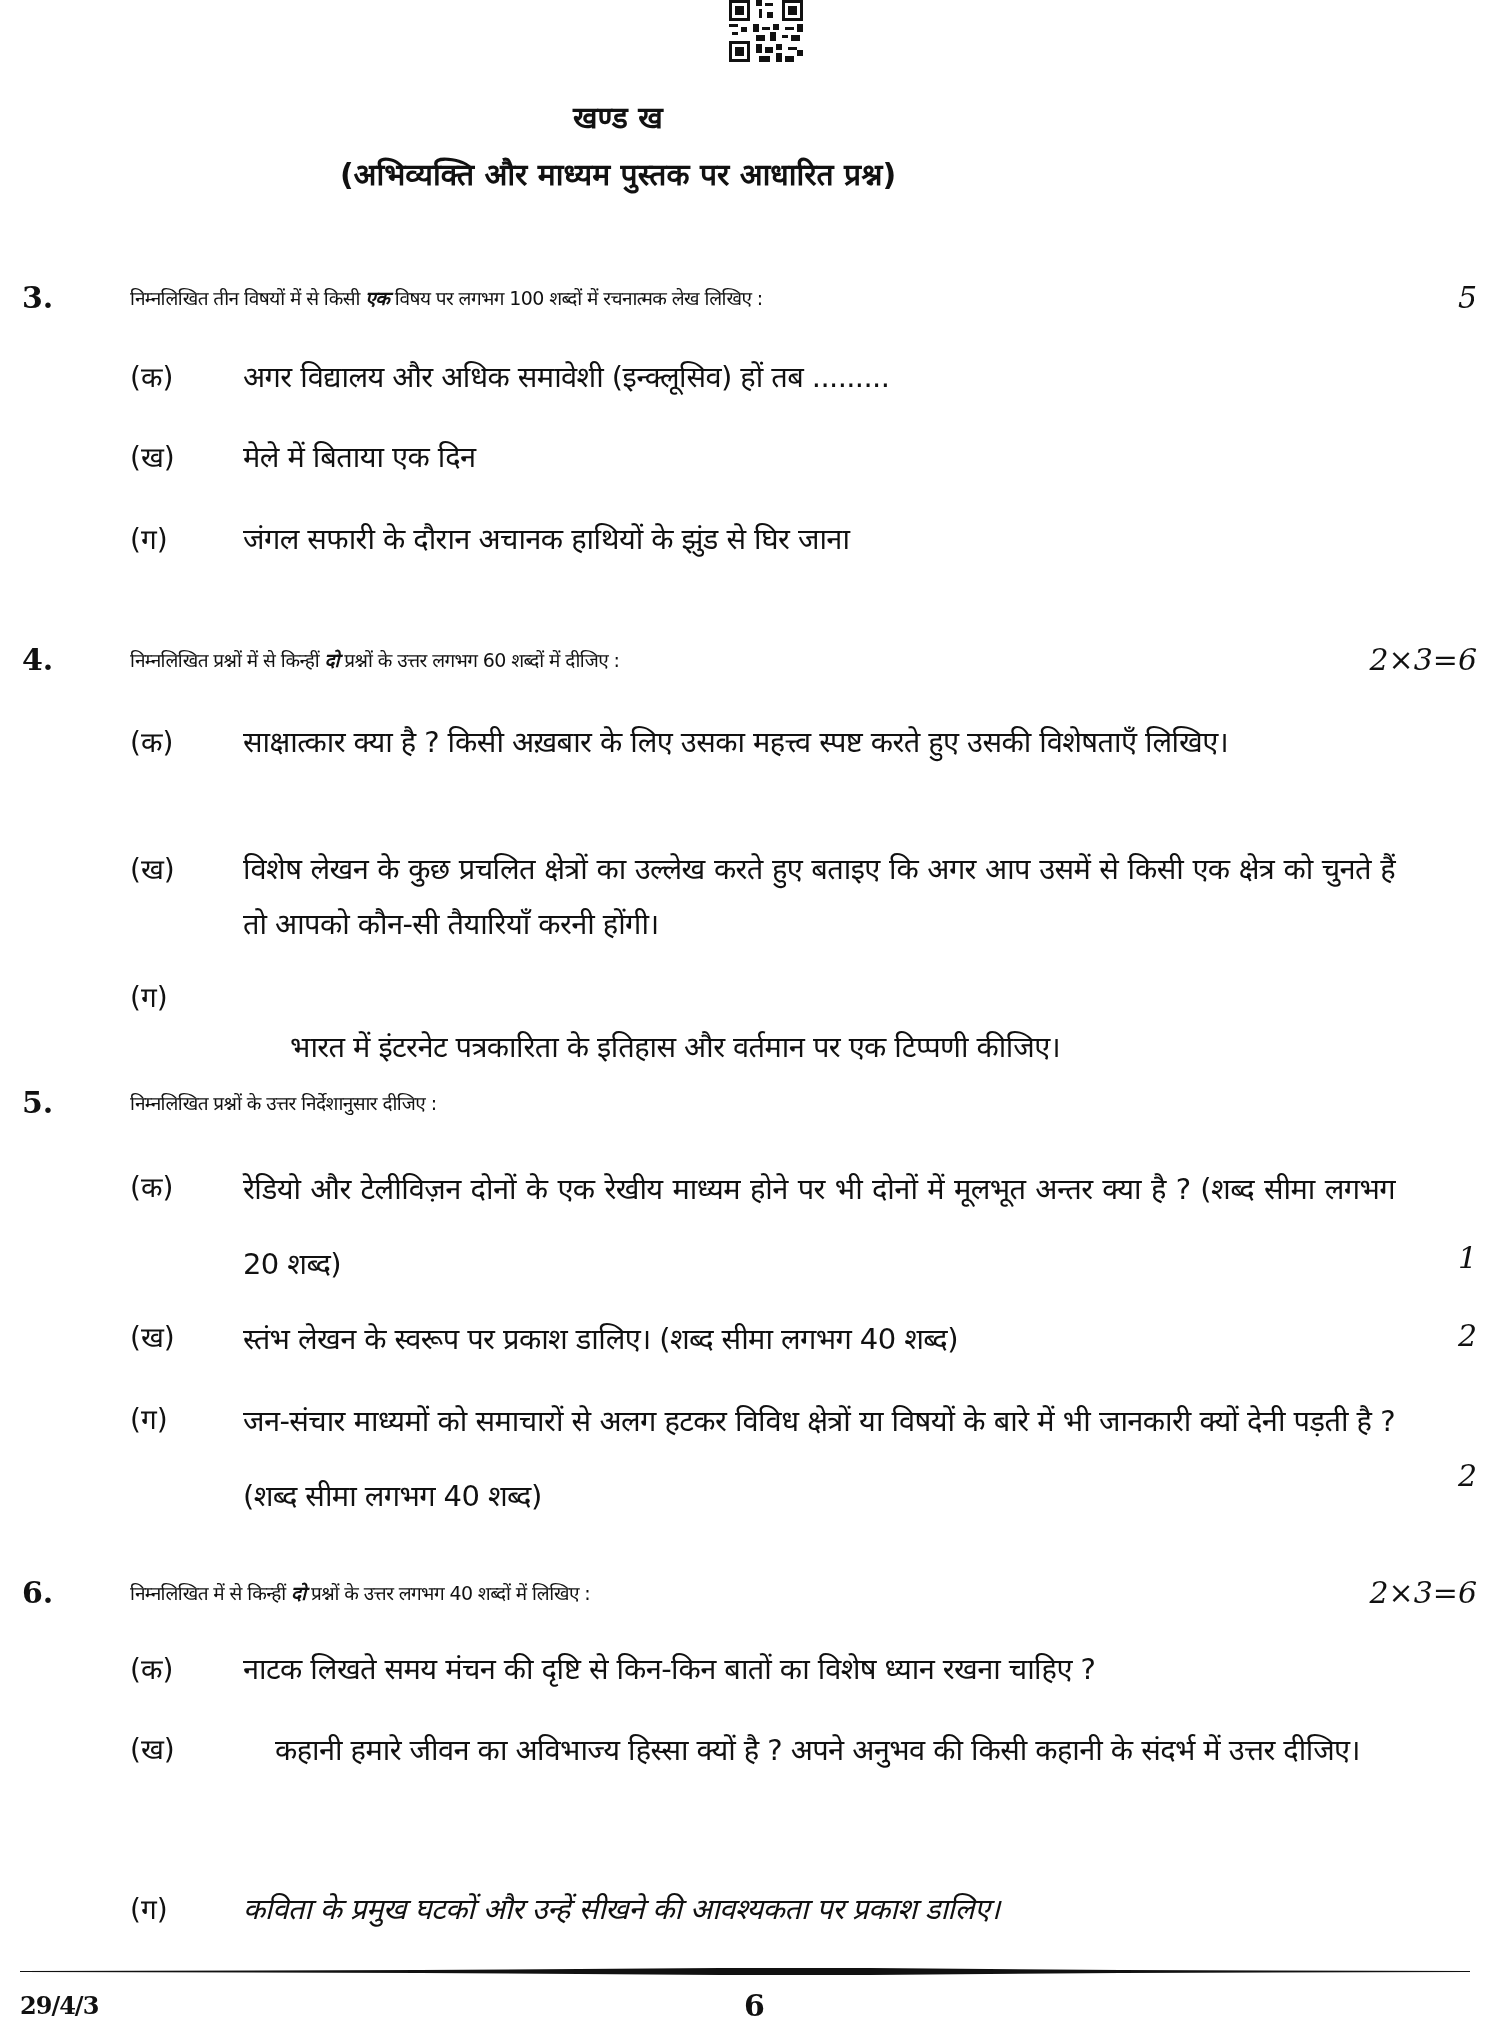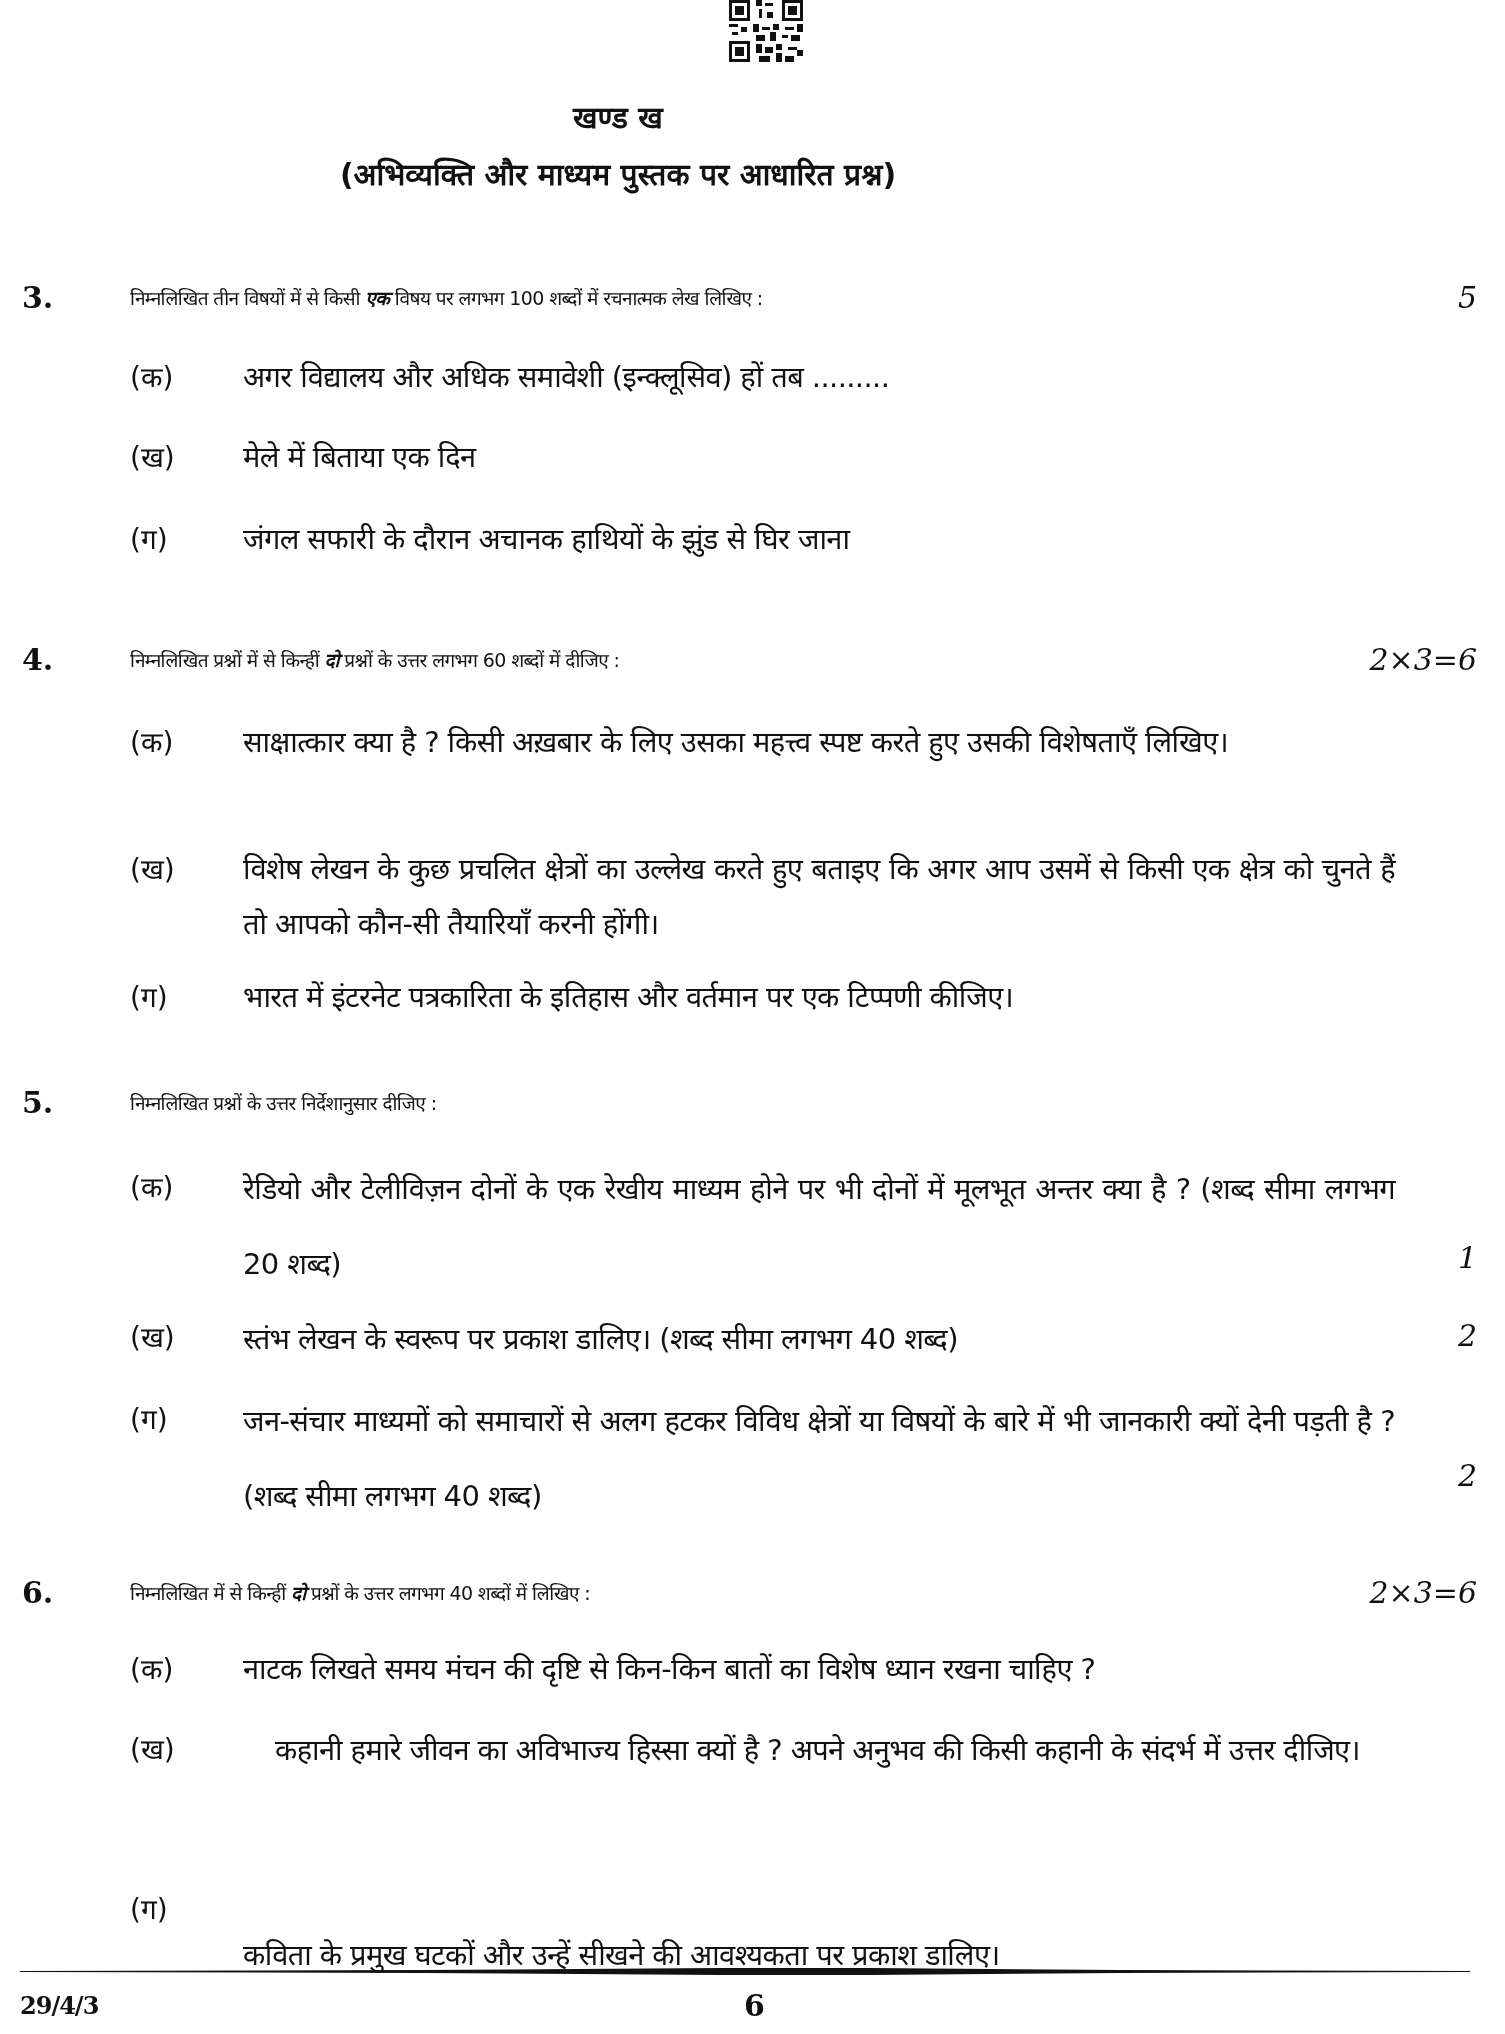--- a/index.html
+++ b/index.html
@@ -170,21 +170,21 @@
   <div class="q-stem" style="top:640px;"><span>निम्नलिखित प्रश्नों में से किन्हीं </span><b>दो</b><span> प्रश्नों के उत्तर लगभग 60 शब्दों में दीजिए :</span></div>
   <div class="marks" style="top:640px;">2×3=6</div>
 
   <div class="sub-label" style="top:723px;">(क)</div>
   <div class="sub-text lh-55" style="top:715px;">साक्षात्कार क्या है ? किसी अख़बार के लिए उसका महत्त्व स्पष्ट करते हुए उसकी विशेषताएँ लिखिए।</div>
 
   <div class="sub-label" style="top:850px;">(ख)</div>
   <div class="sub-text lh-55" style="top:842px;">विशेष लेखन के कुछ प्रचलित क्षेत्रों का उल्लेख करते हुए बताइए कि अगर आप उसमें से किसी एक क्षेत्र को चुनते हैं तो आपको कौन-सी तैयारियाँ करनी होंगी।</div>
 
   <div class="sub-label" style="top:978px;">(ग)</div>
-  <div class="sub-text lh-55" style="top:970px;">भारत में इंटरनेट पत्रकारिता के इतिहास और वर्तमान पर एक टिप्पणी कीजिए।</div>
+  <div class="sub-text lh-55" style="top:1020px;margin-left:47px;">भारत में इंटरनेट पत्रकारिता के इतिहास और वर्तमान पर एक टिप्पणी कीजिए।</div>
 </div>
 
 <div>
   <div class="q-num" style="top:1083px;">5.</div>
   <div class="q-stem" style="top:1083px;">निम्नलिखित प्रश्नों के उत्तर निर्देशानुसार दीजिए :</div>
 
   <div class="sub-label" style="top:1168px;">(क)</div>
   <div class="sub-text lh-72" style="top:1152px;">रेडियो और टेलीविज़न दोनों के एक रेखीय माध्यम होने पर भी दोनों में मूलभूत अन्तर क्या है ? (शब्द सीमा लगभग 20 शब्द)</div>
   <div class="marks" style="top:1238px;">1</div>
 
@@ -202,20 +202,20 @@
   <div class="q-stem" style="top:1573px;"><span>निम्नलिखित में से किन्हीं </span><b>दो</b><span> प्रश्नों के उत्तर लगभग 40 शब्दों में लिखिए :</span></div>
   <div class="marks" style="top:1573px;">2×3=6</div>
 
   <div class="sub-label" style="top:1650px;">(क)</div>
   <div class="sub-text lh-55" style="top:1642px;">नाटक लिखते समय मंचन की दृष्टि से किन-किन बातों का विशेष ध्यान रखना चाहिए ?</div>
 
   <div class="sub-label" style="top:1730px;">(ख)</div>
   <div class="sub-text" style="top:1716px; line-height:68px;margin-left:32px;">कहानी हमारे जीवन का अविभाज्य हिस्सा क्यों है ? अपने अनुभव की किसी कहानी के संदर्भ में उत्तर दीजिए।</div>
 
   <div class="sub-label" style="top:1890px;">(ग)</div>
-  <div class="sub-text lh-55" style="top:1928px;">कविता के प्रमुख घटकों और उन्हें सीखने की आवश्यकता पर प्रकाश डालिए।</div>
+  <div class="sub-text lh-55" style="top:1882px;font-style:italic;">कविता के प्रमुख घटकों और उन्हें सीखने की आवश्यकता पर प्रकाश डालिए।</div>
 </div>
 
 <svg class="footer-rule" viewBox="0 0 1450 10" preserveAspectRatio="none">
   <polygon points="0,5 400,4 700,2 850,2 1100,4 1450,5 1450,6 1100,7 850,9 700,9 400,7 0,6" fill="#111"></polygon>
 </svg>
 <div class="footer-code">29/4/3</div>
 <div class="footer-page">6</div>
 
 </body></html>

